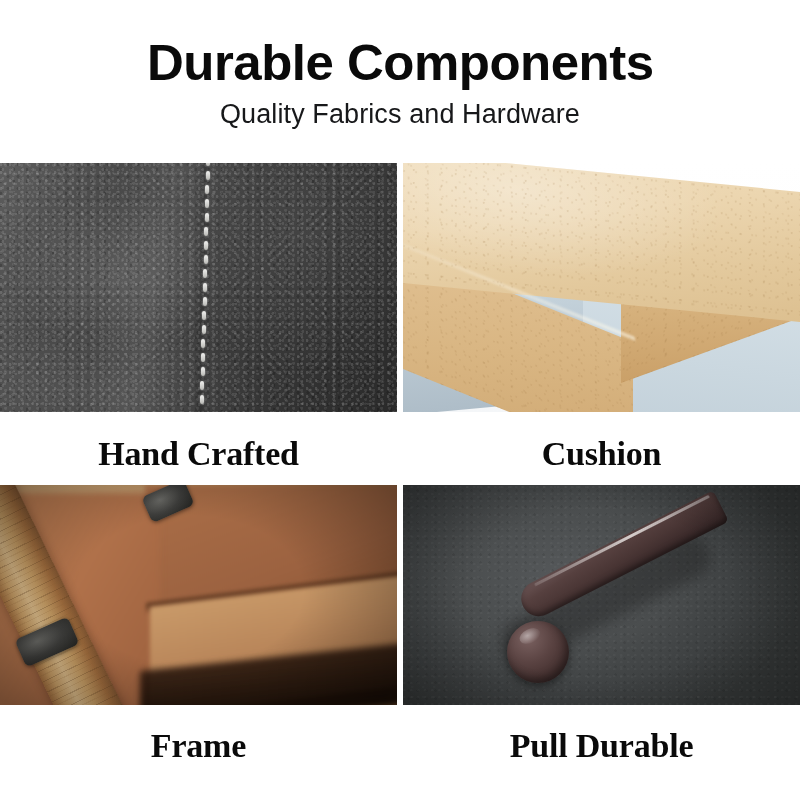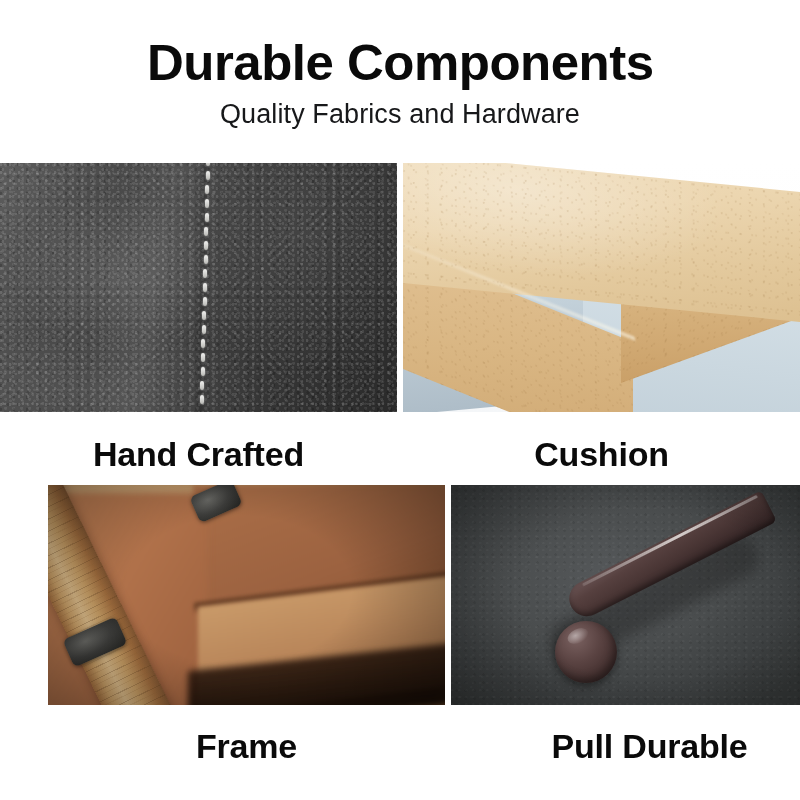--- a/index.html
+++ b/index.html
@@ -27,26 +27,26 @@
   .subtitle {
     margin-top:13px;
     font-size:27px; line-height:1.0;
     font-weight:400;
     color:#17181a;
     letter-spacing:0.1px;
     white-space:nowrap;
   }
 
   
-  .grid { position:absolute; left:0; top:163px; width:800px; height:637px; }
+  .grid { position:absolute; left:0; top:163px; width:800px; height:637px;font-family:Liberation Serif, serif; }
   .cell { position:absolute; width:397px; }
   .cell.c-left  { left:0px; }
   .cell.c-right { left:403px; }
   .cell.r-top    { top:0px; }
-  .cell.r-bottom { top:322px;margin-left:48px; }
+  .cell.r-bottom { top:322px; }
 
   .photo { position:relative; width:397px; height:249px; overflow:hidden; background:#333; }
   .cell.r-bottom .photo { height:220px; }
 
   .caption {
     width:397px; text-align:center;
     font-size:34px; font-weight:700; color:#0a0a0a;
     letter-spacing:-0.2px;
     line-height:1.0;
     padding-top:25px;

